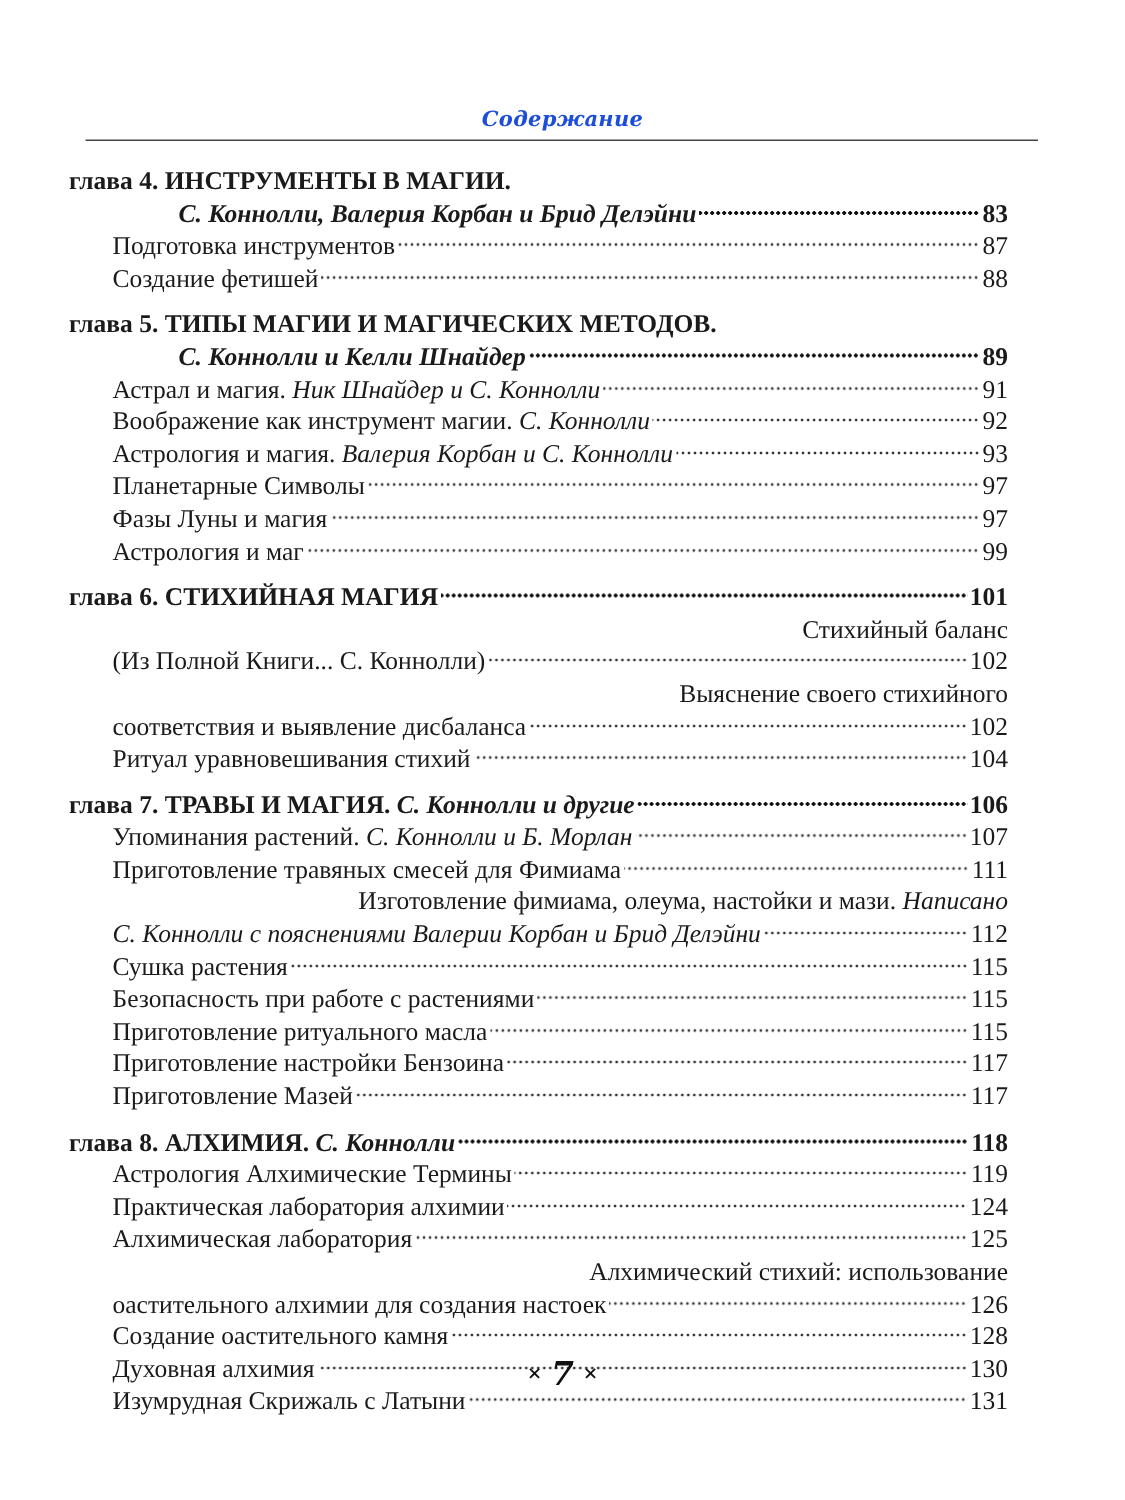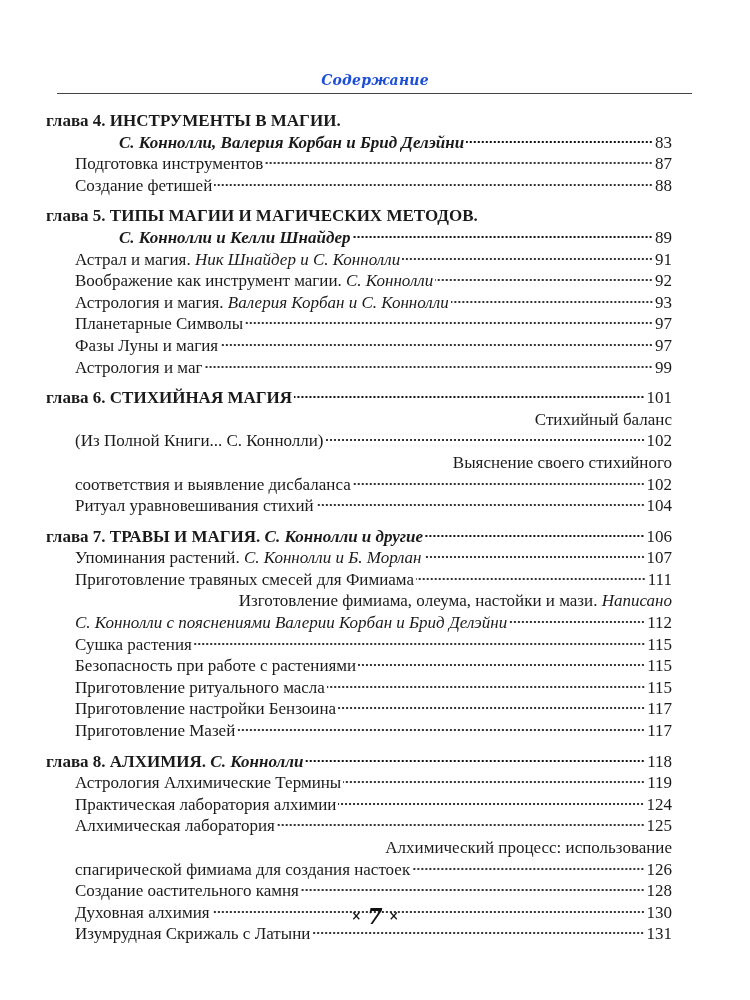--- a/index.html
+++ b/index.html
@@ -83,21 +83,21 @@
       background-position: right center;
     }
     .row.bold-leader .leader {
       background-image: radial-gradient(circle, #111 1.2px, transparent 1.4px);
     }
     .row .pg {
       flex: 0 0 auto;
       text-align: right;
     }
     .row.bold-leader .pg {
-      font-weight: normal;
+      font-weight: bold;
       font-style: normal;
     }
     .folio {
       position: absolute;
       left: 0;
       width: 750px;
       top: 903px;
       text-align: center;
       font-family: "DejaVu Serif", serif;
       font-size: 22px;
@@ -279,24 +279,24 @@
       <span class="txt">Практическая лаборатория алхимии </span>
       <span class="leader"></span>
       <span class="pg">124</span>
     </div>
     <div class="row sub">
       <span class="txt">Алхимическая лаборатория </span>
       <span class="leader"></span>
       <span class="pg">125</span>
     </div>
     <div class="row sub">
-      <span class="txt">Алхимический процесс: использование</span>
-    </div>
-    <div class="row sub">
-      <span class="txt">спагирической фимиама для создания настоек </span>
+      <span class="txt">Алхимический стихий: использование</span>
+    </div>
+    <div class="row sub">
+      <span class="txt">оастительного алхимии для создания настоек </span>
       <span class="leader"></span>
       <span class="pg">126</span>
     </div>
     <div class="row sub">
       <span class="txt">Создание оастительного камня </span>
       <span class="leader"></span>
       <span class="pg">128</span>
     </div>
     <div class="row sub">
       <span class="txt">Духовная алхимия </span>

